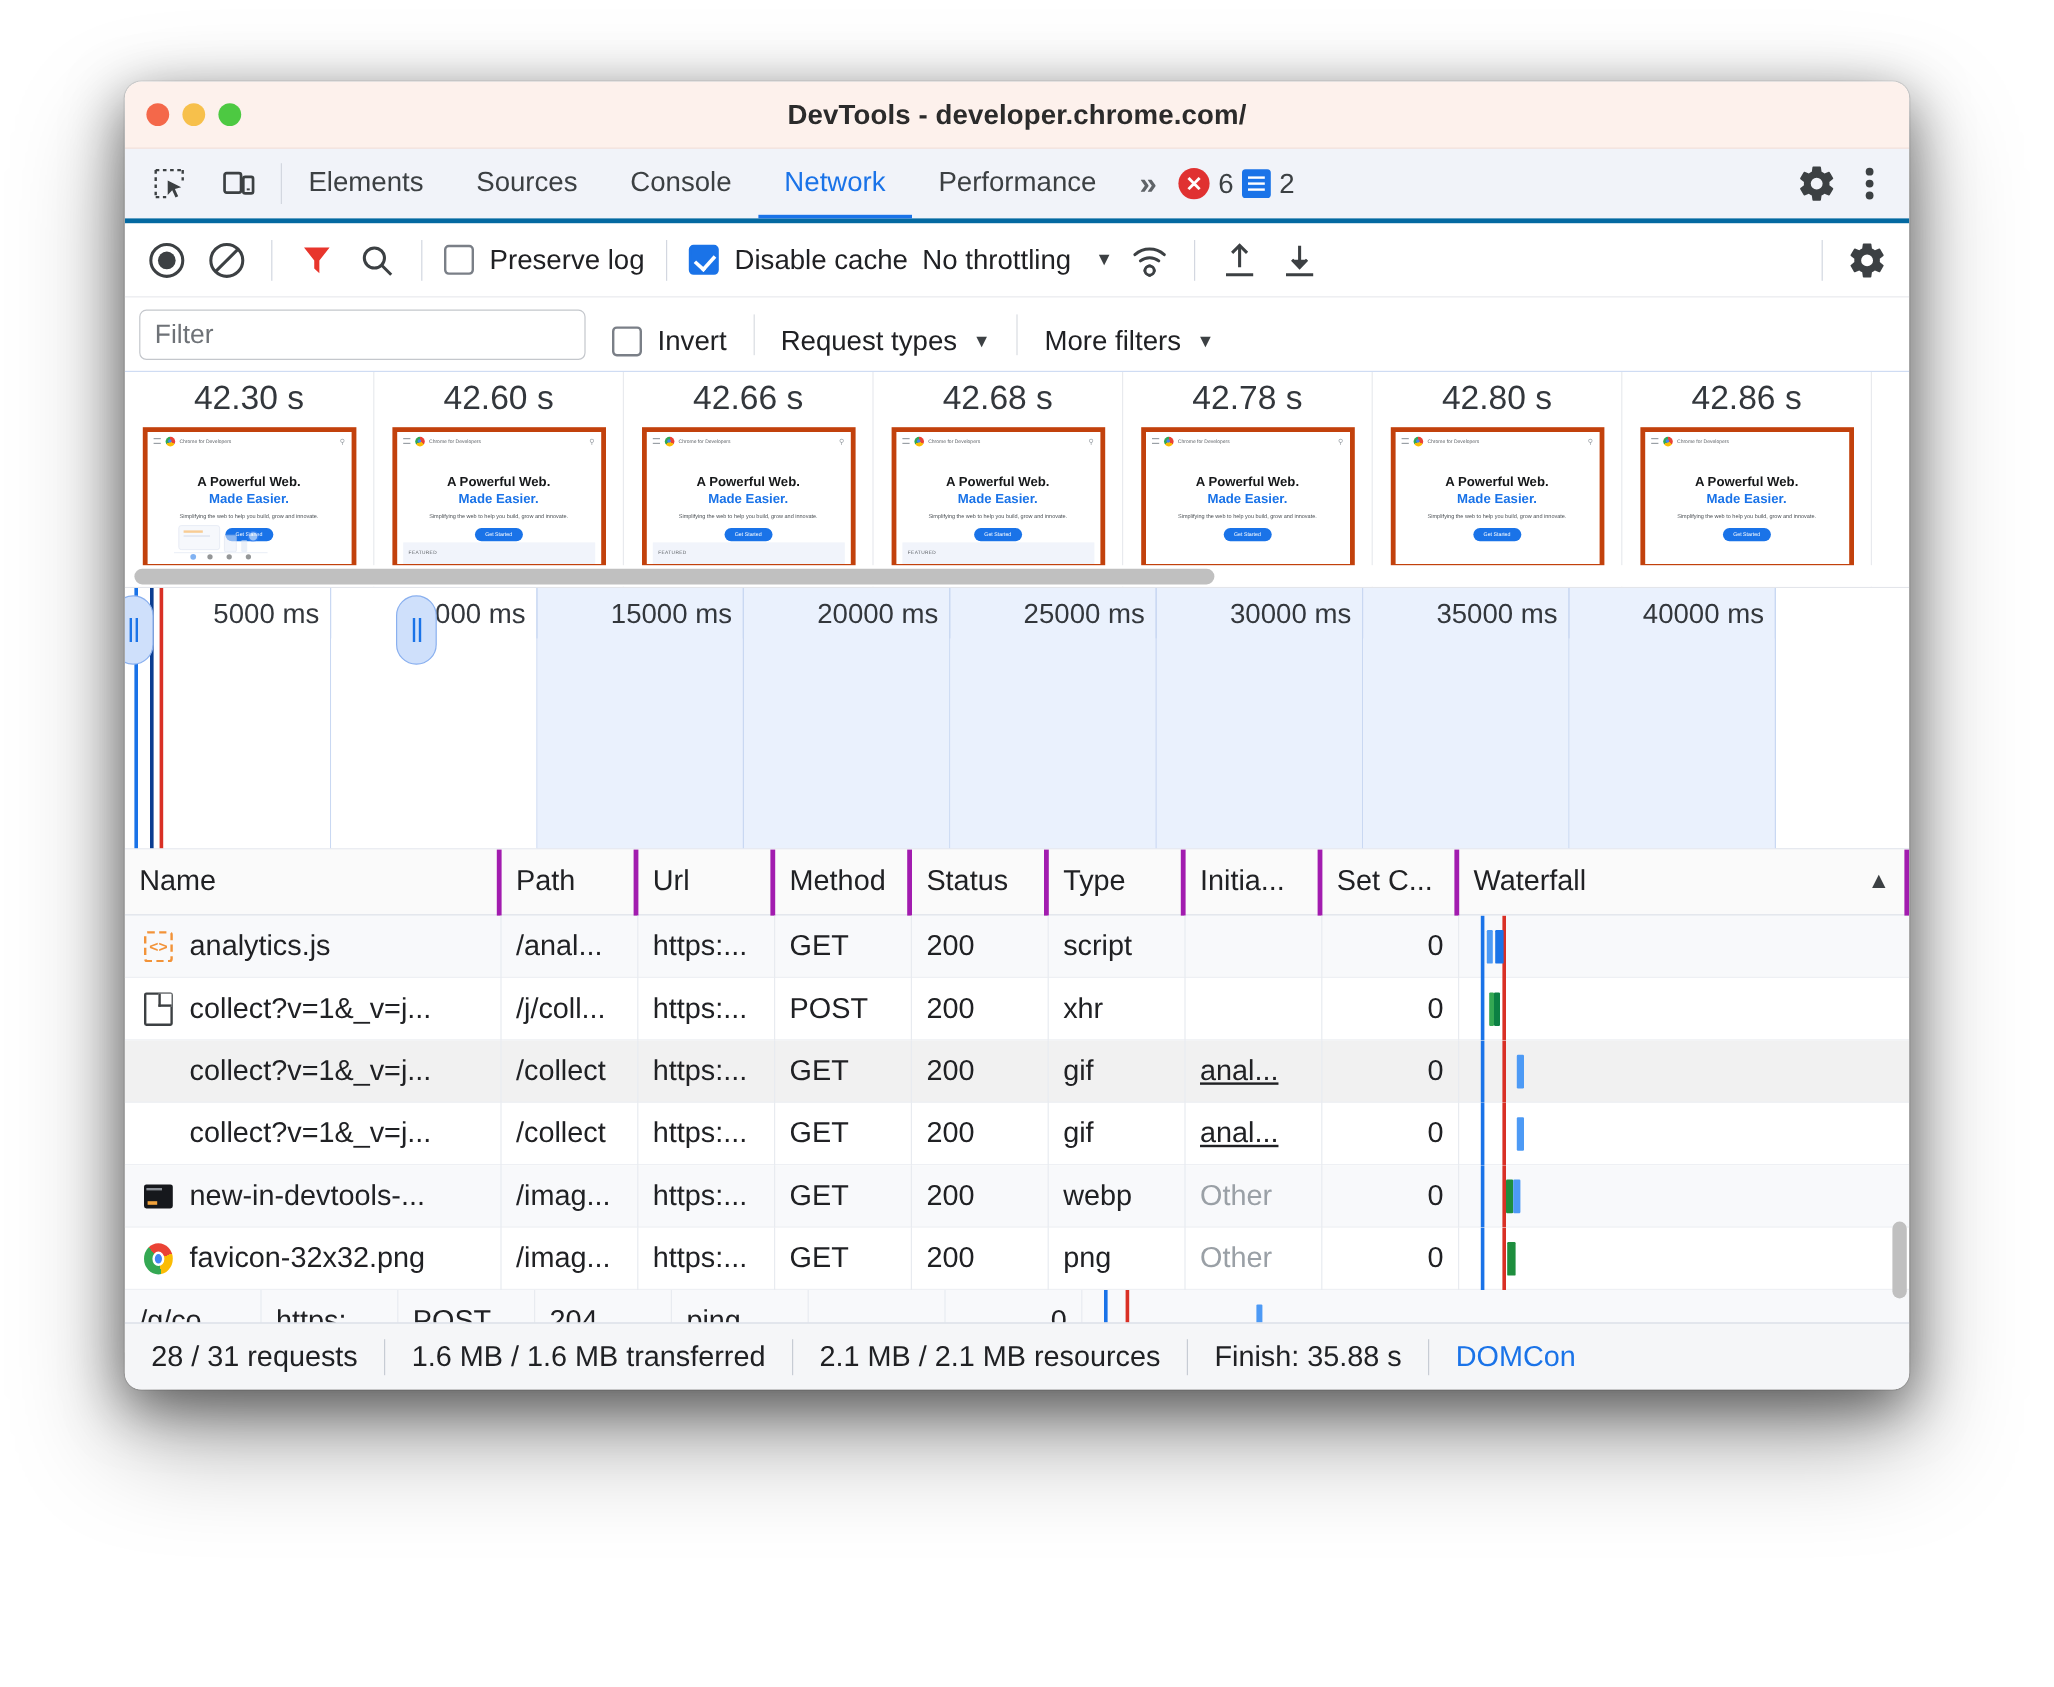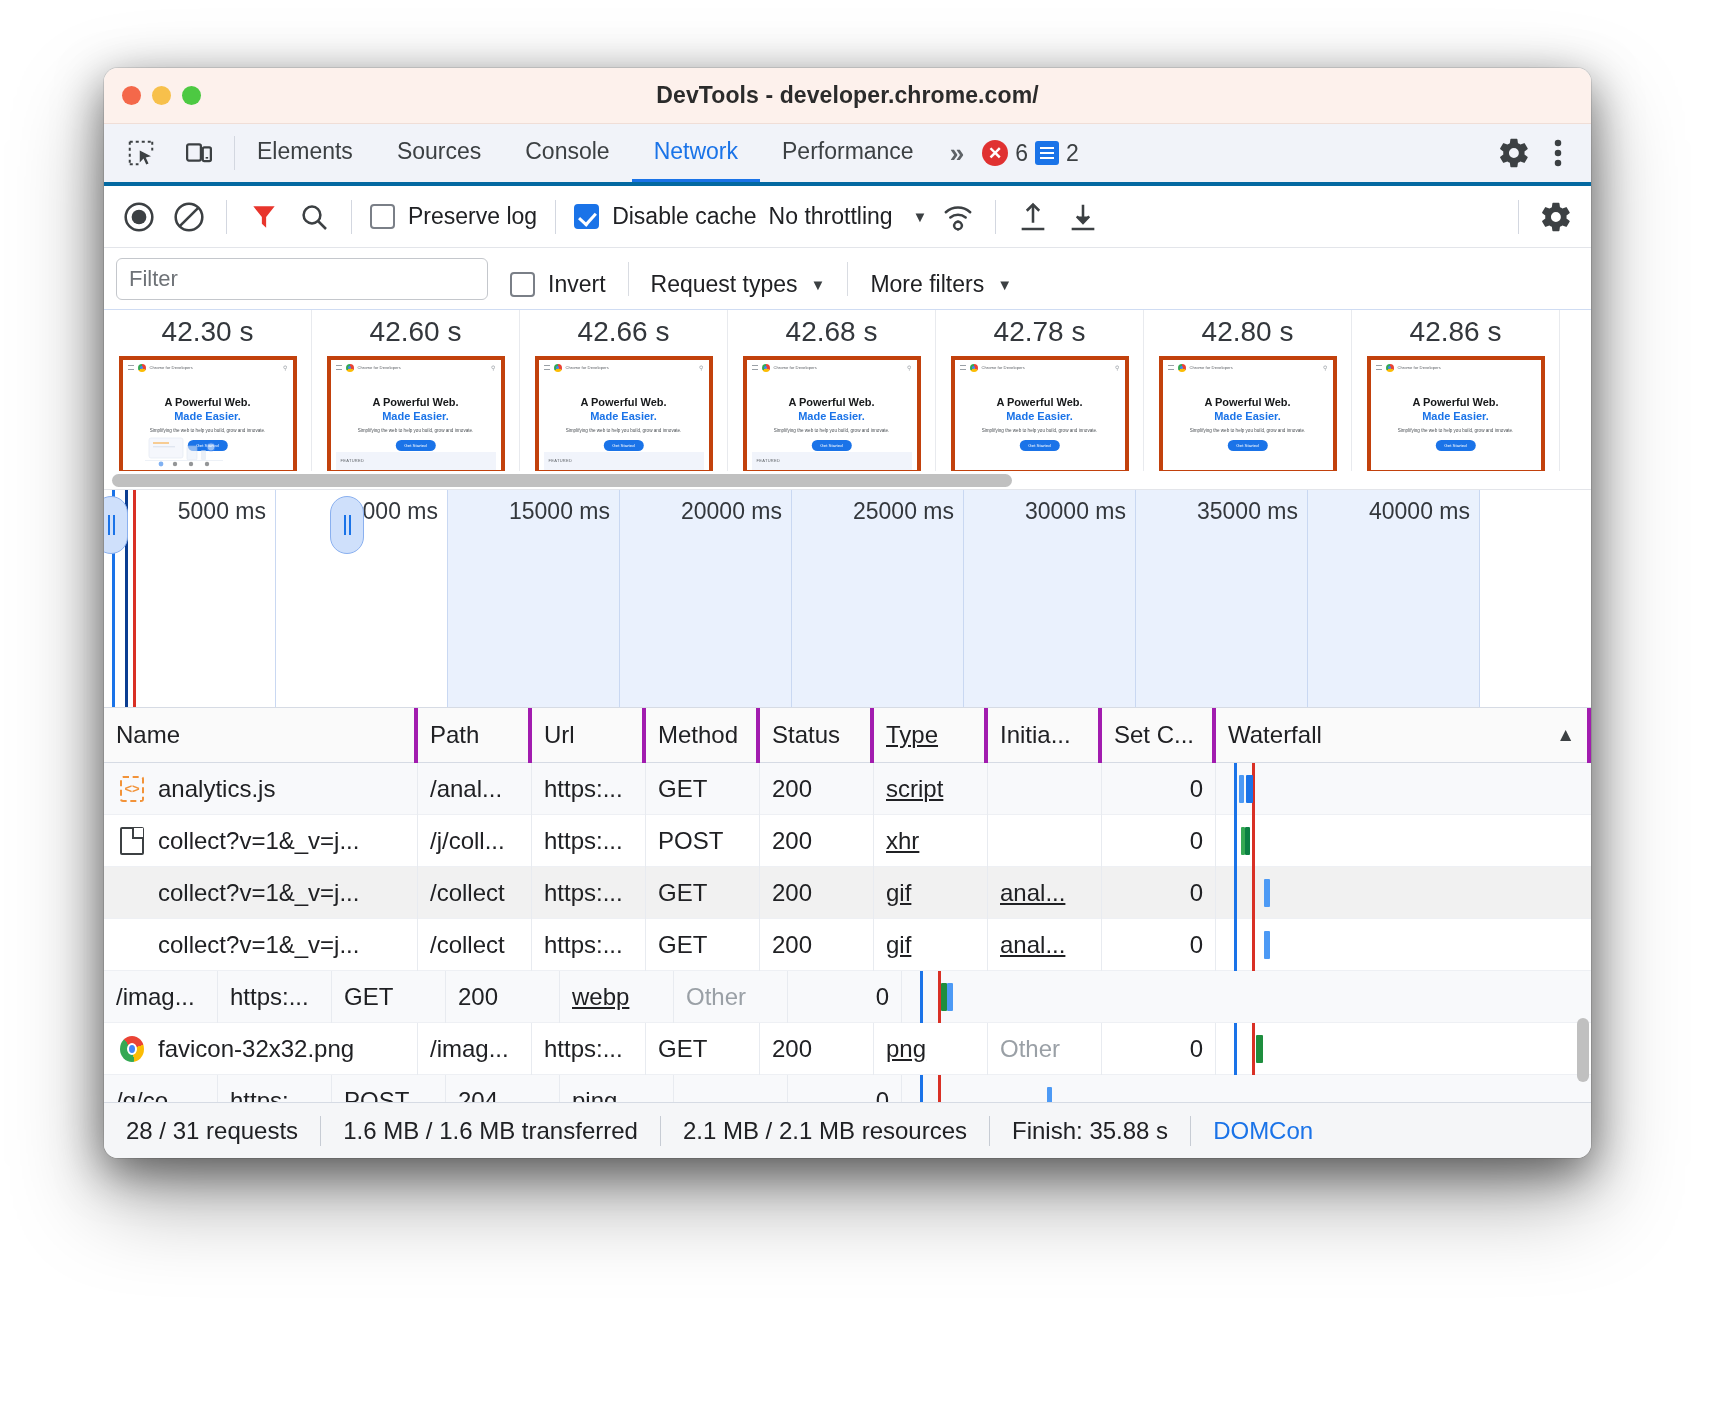--- a/index.html
+++ b/index.html
@@ -289,21 +289,21 @@
   .td.dim { color: #9aa0a6; }
   .td.link { color: #202124; text-decoration: underline; }
   .name-cell { display: flex; align-items: center; gap: 14px; padding-left: 16px; }
 
   
   .c-name { flex: 0 0 314px; }
   .c-path { flex: 0 0 114px; }
   .c-url  { flex: 0 0 114px; }
   .c-meth { flex: 0 0 114px; }
   .c-stat { flex: 0 0 114px; }
-  .c-type { flex: 0 0 114px; text-decoration: underline; }
+  .c-type { flex: 0 0 114px; }
   .c-init { flex: 0 0 114px; }
   .c-cook { flex: 0 0 114px; }
   .c-wf   { flex: 1 1 auto; }
 
   .wf-cell { position: relative; height: 52px; flex: 1 1 auto; overflow: hidden; }
   .wf-line { position: absolute; top: 0; bottom: 0; width: 3px; }
   .wf-bar { position: absolute; top: 12px; height: 28px; border-radius: 1px; }
 
   
   .ficon { width: 24px; height: 28px; flex: 0 0 24px; position: relative; }
@@ -789,20 +789,24 @@
         <div class="td c-init link">anal...</div>
         <div class="td c-cook num">0</div>
         <div class="wf-cell">
           <div class="wf-line" style="left:18px; background:#1a73e8;"></div>
           <div class="wf-line" style="left:36px; background:#d93025;"></div>
           <div class="wf-bar" style="left:48px; width:6px; background:#4d9af5;"></div>
         </div>
       </div>
 
       <div class="row alt">
+        <div class="td c-name name-cell">
+          <span class="ficon thumb"></span>
+          <span>new-in-devtools-...</span>
+        </div>
         <div class="td c-path">/imag...</div>
         <div class="td c-url">https:...</div>
         <div class="td c-meth">GET</div>
         <div class="td c-stat">200</div>
         <div class="td c-type">webp</div>
         <div class="td c-init dim">Other</div>
         <div class="td c-cook num">0</div>
         <div class="wf-cell">
           <div class="wf-line" style="left:18px; background:#1a73e8;"></div>
           <div class="wf-line" style="left:36px; background:#d93025;"></div>

